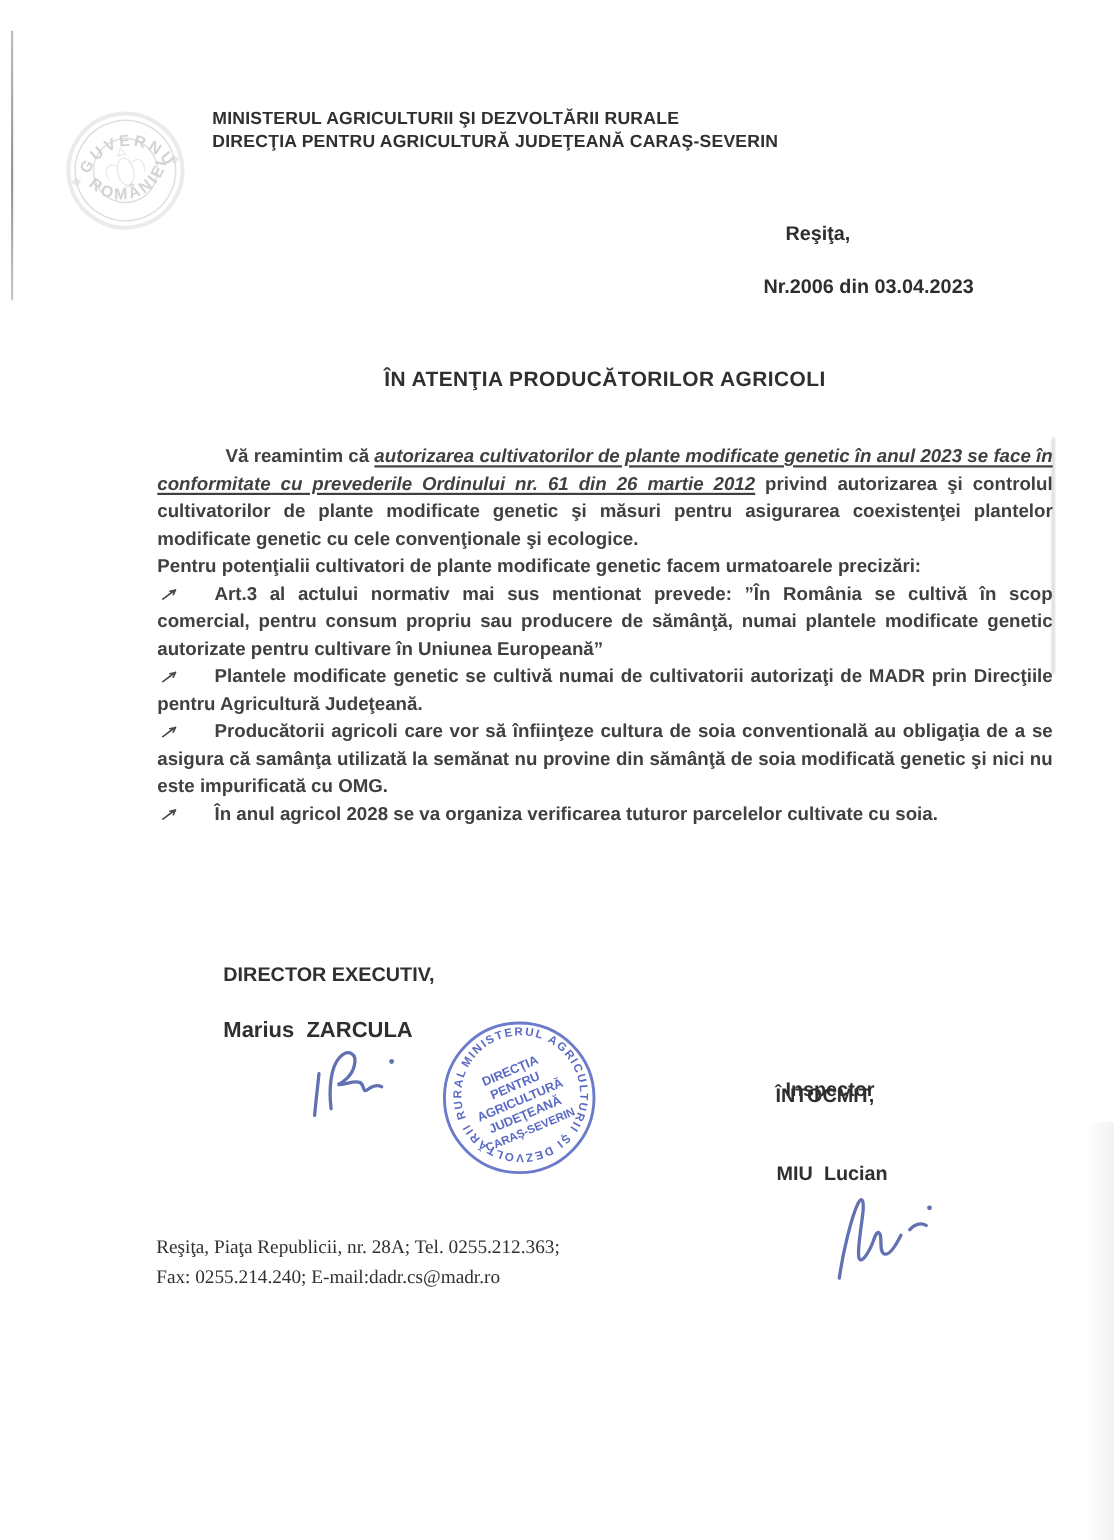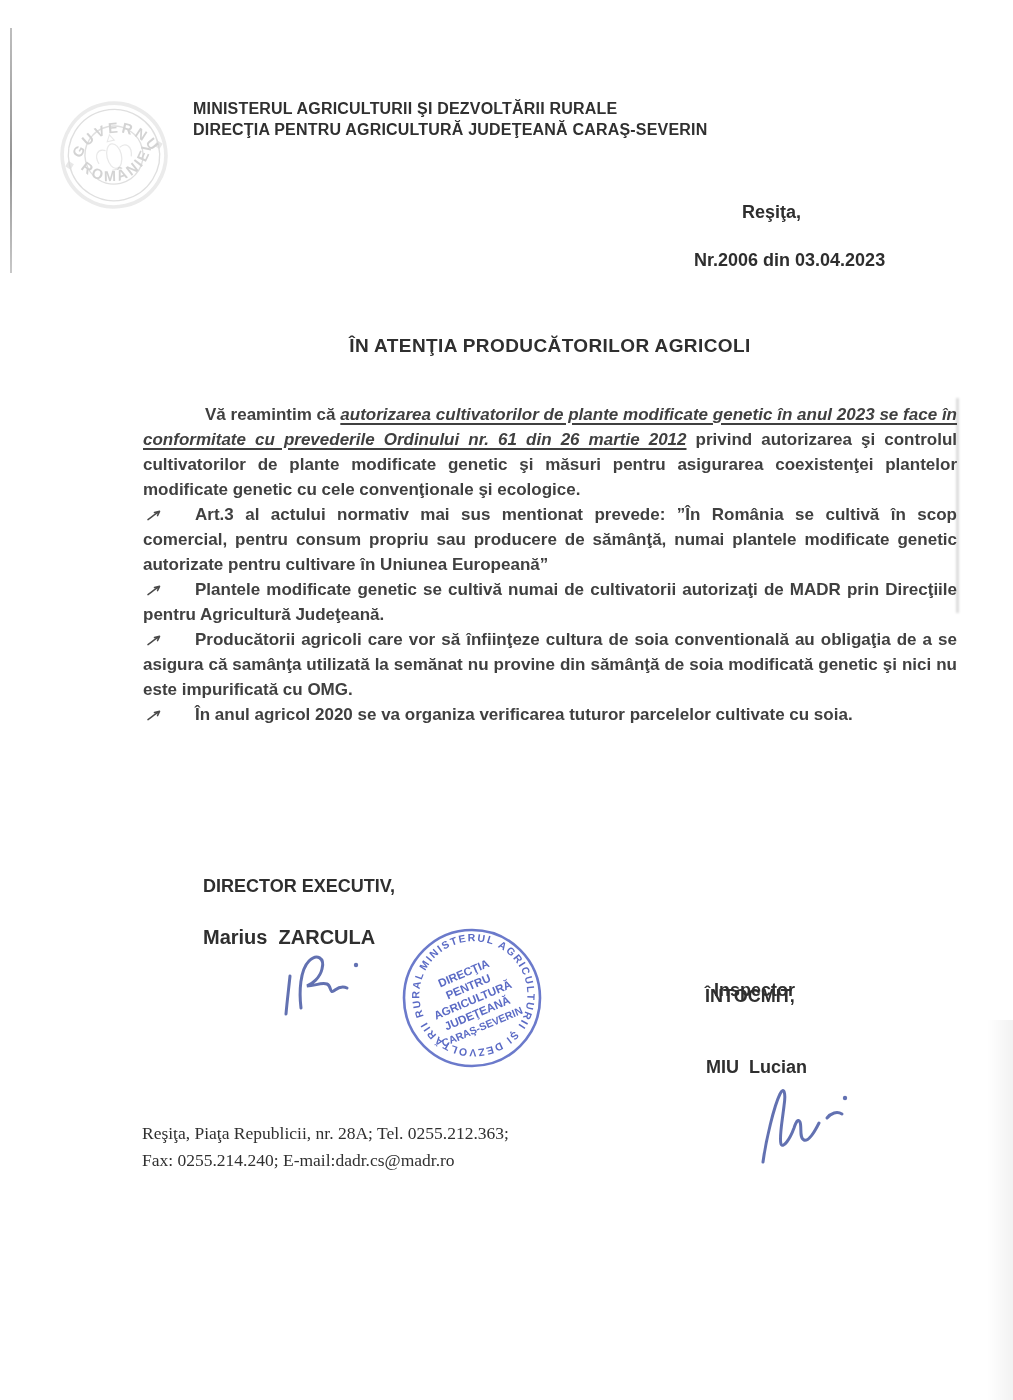--- a/index.html
+++ b/index.html
@@ -11,21 +11,21 @@
   .scan-line-left{position:absolute;left:10px;top:28px;width:2px;height:245px;
     background:linear-gradient(to bottom,#a8a8a8 0%,#6f6f6f 55%,#b5b5b5 100%);opacity:.75;}
   .scan-smudge-right{position:absolute;left:956px;top:398px;width:3px;height:215px;
     background:rgba(60,60,60,.18);filter:blur(1px);}
   .scan-shade-right{position:absolute;right:0;top:1020px;width:26px;height:380px;
     background:linear-gradient(to right,rgba(0,0,0,0),rgba(0,0,0,.05));}
   
   .gov-seal{position:absolute;left:58px;top:94px;width:112px;height:118px;opacity:.55;}
   .header-text{position:absolute;left:193px;top:99px;font-size:16px;font-weight:700;
     line-height:20.5px;color:#303030;letter-spacing:.2px;white-space:nowrap;}
-  .place{position:absolute;left:714px;top:202px;font-size:18px;font-weight:700;color:#2e2e2e;margin-left:28px;}
+  .place{position:absolute;left:714px;top:202px;font-size:18px;font-weight:700;color:#2e2e2e;}
   .number{position:absolute;left:694px;top:250px;font-size:18px;font-weight:700;color:#2e2e2e;}
   .title{position:absolute;left:143px;top:335px;width:814px;text-align:center;
     font-size:19px;font-weight:700;color:#2f2f2f;letter-spacing:.4px;}
   
   .body-text{position:absolute;left:143px;top:402px;width:814px;
     font-size:17px;line-height:25px;color:#404040;}
   .body-text p{margin:0;text-align:justify;}
   .body-text p.bullet{position:relative;text-indent:52px;}
   .bullet-glyph{position:absolute;left:3px;top:7px;width:16px;height:13px;}
   .seg-n{font-weight:700;}
@@ -83,32 +83,33 @@
     <div>DIRECŢIA PENTRU AGRICULTURĂ JUDEŢEANĂ CARAŞ-SEVERIN</div>
   </div>
 
   <div class="place">Reşiţa,</div>
   <div class="number">Nr.2006 din 03.04.2023</div>
 
   <div class="title">ÎN ATENŢIA PRODUCĂTORILOR AGRICOLI</div>
 
   <div class="body-text">
       <p class="" style="text-indent: 62px;"><span class="seg-n">Vă reamintim că </span><span class="seg-biu">autorizarea cultivatorilor de plante modificate genetic în anul 2023 se face în conformitate cu prevederile Ordinului nr. 61 din 26 martie 2012</span><span class="seg-n"> privind autorizarea şi controlul cultivatorilor de plante modificate genetic şi măsuri pentru asigurarea coexistenţei plantelor modificate genetic cu cele convenţionale şi ecologice.</span></p>
+      <p class=""><span class="seg-n">Pentru potenţialii cultivatori de plante modificate genetic facem urmatoarele precizări:</span></p>
       <p class="bullet"><svg viewBox="0 0 16 14" class="bullet-glyph">
           <path d="M1.5 11.5 C5 9 9.5 5 14 2.5 M14 2.5 L8.5 3.8 M14 2.5 L11.8 7.2" fill="none" stroke="#4a4a4a" stroke-width="1.6" stroke-linecap="round"></path>
         </svg><span class="seg-n">Art.3 al actului normativ mai sus mentionat prevede: ”În România se cultivă în scop comercial, pentru consum propriu sau producere de sămânţă, numai plantele modificate genetic autorizate pentru cultivare în Uniunea Europeană”</span></p>
       <p class="bullet"><svg viewBox="0 0 16 14" class="bullet-glyph">
           <path d="M1.5 11.5 C5 9 9.5 5 14 2.5 M14 2.5 L8.5 3.8 M14 2.5 L11.8 7.2" fill="none" stroke="#4a4a4a" stroke-width="1.6" stroke-linecap="round"></path>
         </svg><span class="seg-n">Plantele modificate genetic se cultivă numai de cultivatorii autorizaţi de MADR prin Direcţiile pentru Agricultură Judeţeană.</span></p>
       <p class="bullet"><svg viewBox="0 0 16 14" class="bullet-glyph">
           <path d="M1.5 11.5 C5 9 9.5 5 14 2.5 M14 2.5 L8.5 3.8 M14 2.5 L11.8 7.2" fill="none" stroke="#4a4a4a" stroke-width="1.6" stroke-linecap="round"></path>
         </svg><span class="seg-n">Producătorii agricoli care vor să înfiinţeze cultura de soia conventională au obligaţia de a se asigura că samânţa utilizată la semănat nu provine din sămânţă de soia modificată genetic şi nici nu este impurificată cu OMG.</span></p>
       <p class="bullet"><svg viewBox="0 0 16 14" class="bullet-glyph">
           <path d="M1.5 11.5 C5 9 9.5 5 14 2.5 M14 2.5 L8.5 3.8 M14 2.5 L11.8 7.2" fill="none" stroke="#4a4a4a" stroke-width="1.6" stroke-linecap="round"></path>
-        </svg><span class="seg-n">În anul agricol </span><span class="seg-b">2020</span><span class="seg-n"> se va organiza verificarea tuturor parcelelor cultivate cu soia.</span></p>
+        </svg><span class="seg-n">În anul agricol </span><span class="seg-b">2028</span><span class="seg-n"> se va organiza verificarea tuturor parcelelor cultivate cu soia.</span></p>
     </div>
 
   <div class="role-left">DIRECTOR EXECUTIV,</div>
   <div class="name-left">Marius&nbsp; ZARCULA</div>
 
   <svg class="sig-left" viewBox="0 0 98 78">
     <g fill="none" stroke="#5565ab" stroke-width="3" stroke-linecap="round" opacity=".92">
       <path d="M14,34 C13,44 11,60 10,72"></path>
       <path d="M25,66 C23,50 24,28 33,19 C41,11 49,16 46,27 C44,36 36,42 31,44 C39,44 45,40 51,42 C56,44 53,53 59,48 C63,45 67,44 71,46"></path>
     </g>

